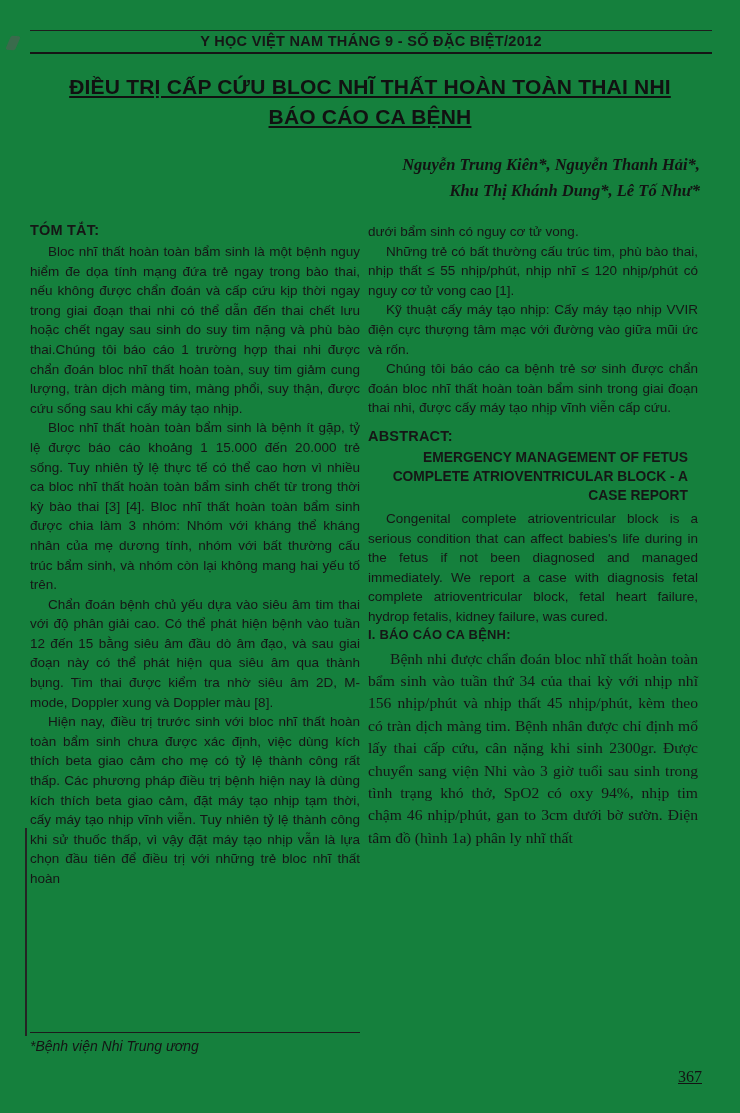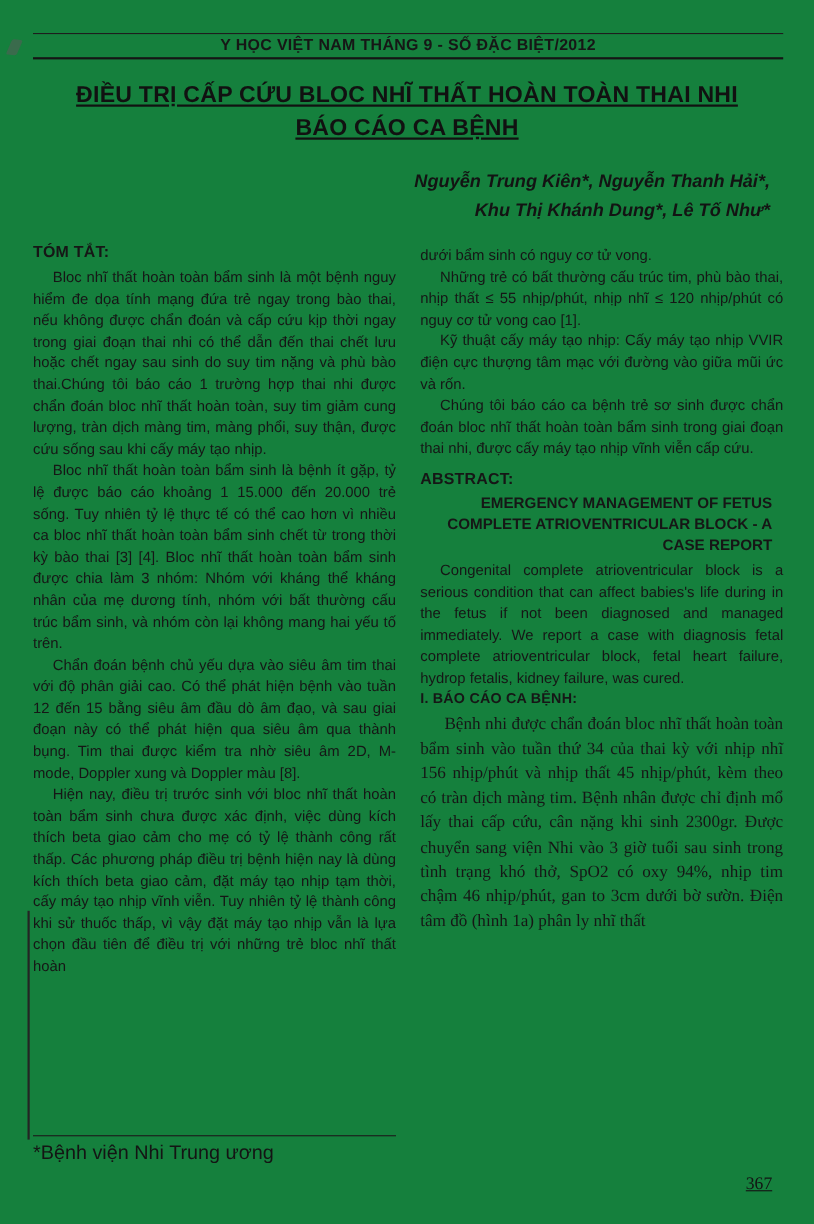--- a/index.html
+++ b/index.html
@@ -36,33 +36,33 @@
     font-size:21px;
     line-height:30px;
     letter-spacing:.2px;
     color:#111;
     text-decoration:underline;
   }
   
   .authors{
     position:absolute;right:40px;top:152px;
     text-align:right;
-    font-family:Liberation Sans, sans-serif;
+    font-family:Liberation Serif, serif;
     font-style:italic;
     font-weight:bold;
     font-size:16.5px;
     line-height:26px;
     color:#131313;
   }
   
   .columns{
     position:absolute;left:30px;top:222px;
     width:682px;
     display:flex;
-    gap:22px;
+    gap:8px;
   }
   .col{width:330px;}
   .col p{
     margin:0;
     font-size:13.5px;
     line-height:19.6px;
     text-align:justify;
     text-indent:18px;
   }
   .col p.noindent{text-indent:0;}
@@ -86,21 +86,22 @@
     line-height:22.4px !important;
     text-indent:22px !important;
   }
   h3.sec.case{font-size:13px;margin-top:0;margin-bottom:6px;}
   
   .footnote-wrap{
     position:absolute;left:30px;top:1032px;width:330px;
   }
   .footnote-rule{border-top:1.5px solid #1b1b1b;width:330px;}
   .footnote{
-    font-size:18px;
+    font-style:italic;
+    font-size:14px;
     padding-top:5px;
     color:#141414;
   }
   
   .page-number{
     position:absolute;right:38px;top:1068px;
     font-family:"Liberation Serif", serif;
     font-size:16px;
     color:#131313;
     text-decoration:underline;

